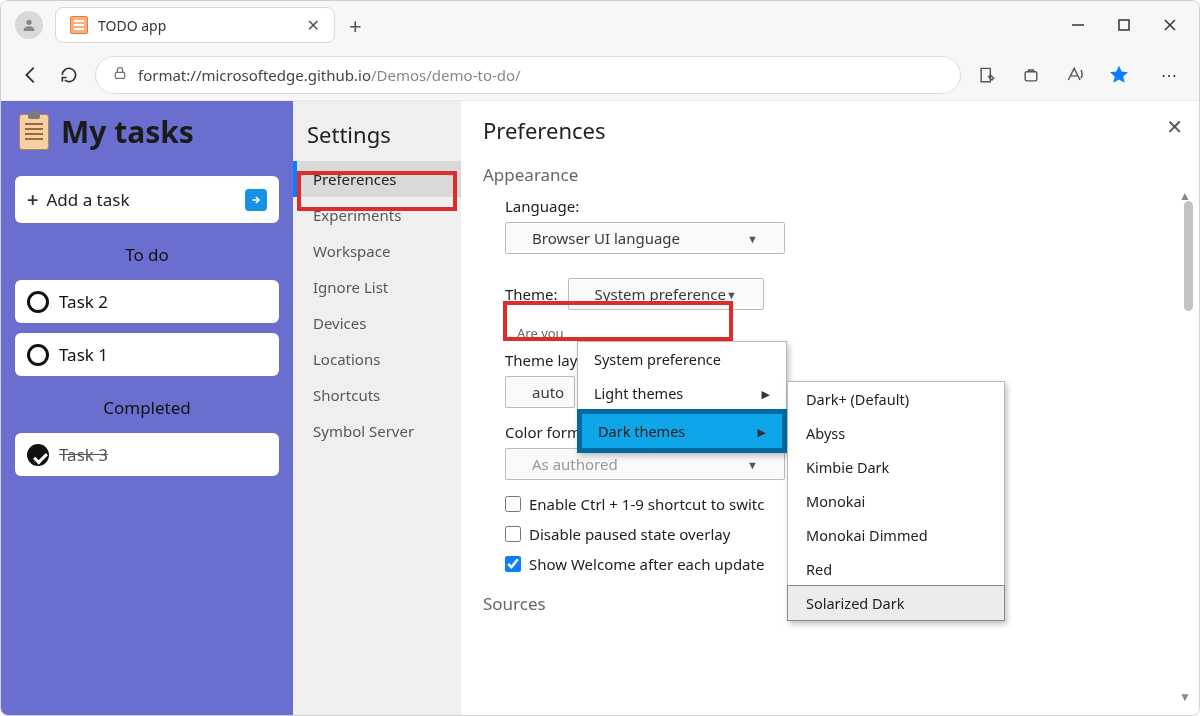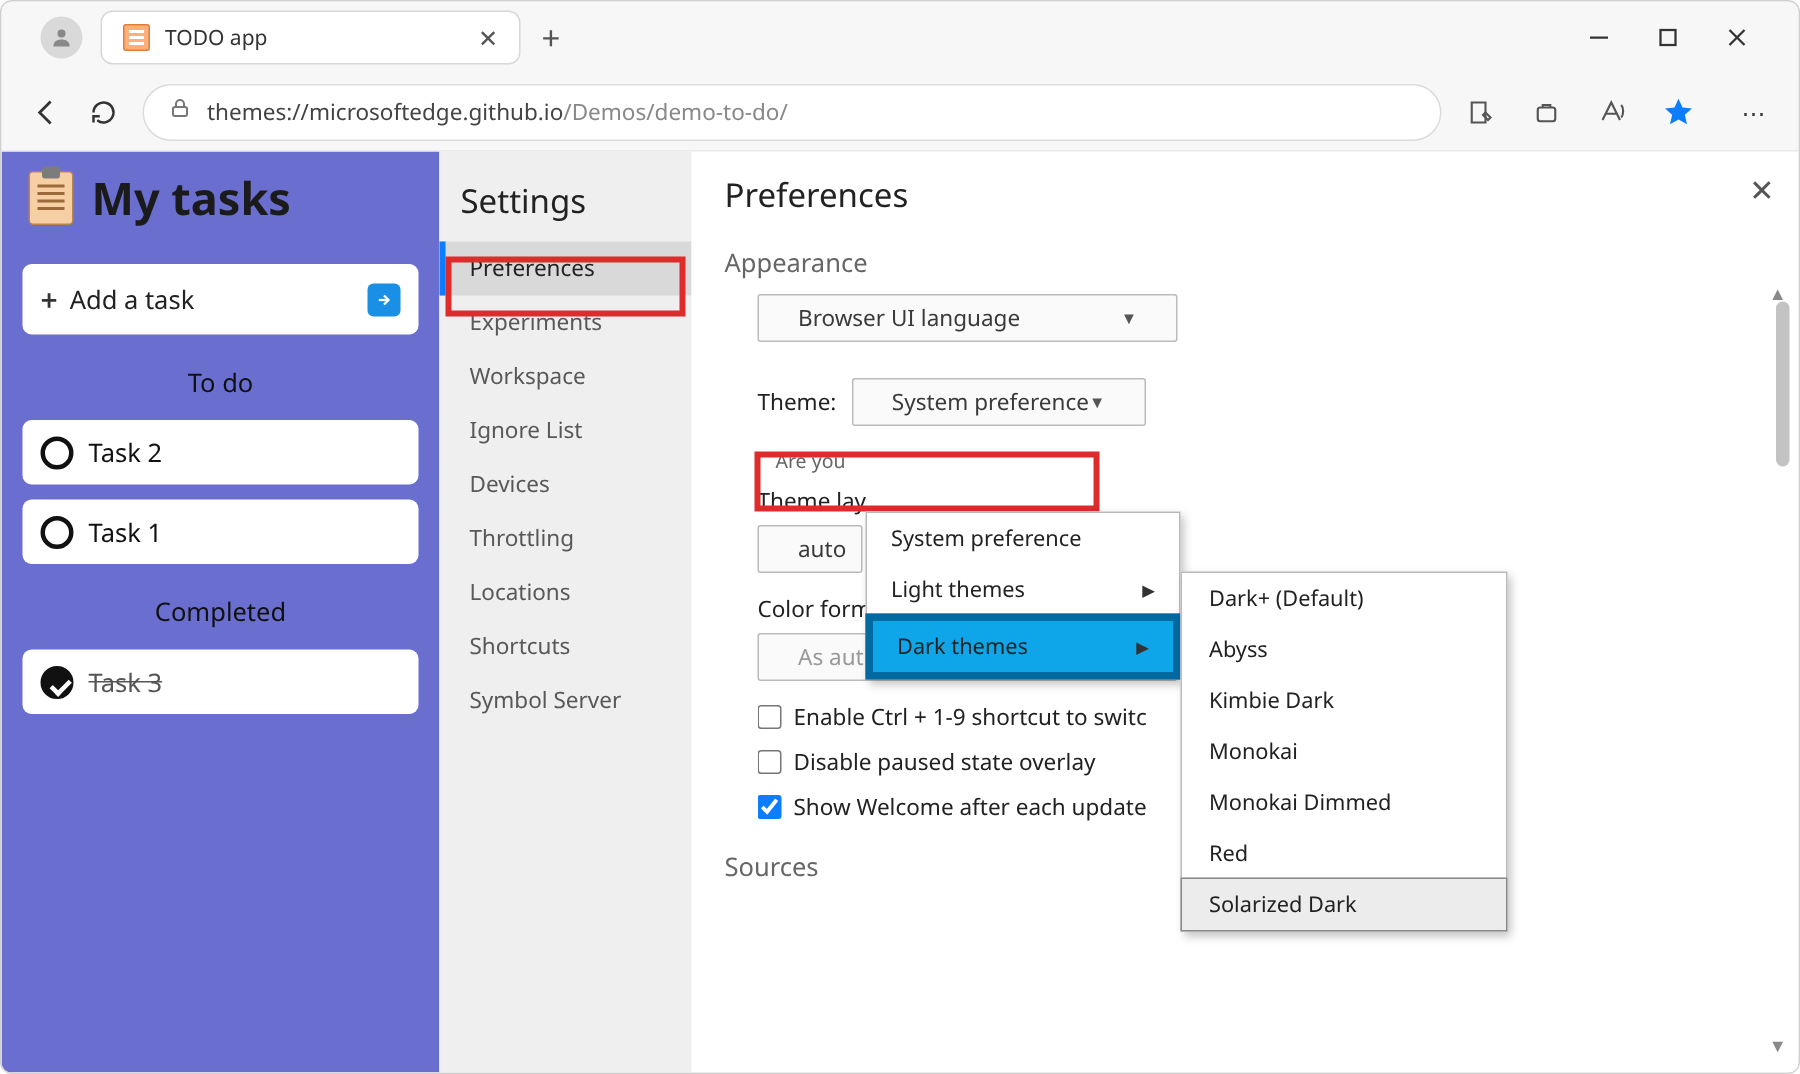--- a/index.html
+++ b/index.html
@@ -1,20 +1,20 @@
 <!DOCTYPE html>
 <html><head>
 <meta charset="utf-8">
 <style>
 * { box-sizing: border-box; margin: 0; padding: 0; font-family: "Segoe UI", system-ui, -apple-system, sans-serif; }
 body { background: #fff; width: 1200px; height: 716px; overflow: hidden; border: 1px solid #d0d0d0; border-radius: 8px; position: relative; }
 
 
 .chrome { display: flex; flex-direction: column; height: 100%; }
-.titlebar { height: 48px; display: flex; align-items: center; padding: 0 20px; background: #f7f7f8; }
+.titlebar { height: 48px; display: flex; align-items: center; padding: 0 8px; background: #f7f7f8; }
 .avatar { width: 28px; height: 28px; border-radius: 50%; background: #d9d9d9; margin: 0 12px 0 6px; display:flex;align-items:center;justify-content:center;color:#777; }
 .tab { display: flex; align-items: center; gap: 10px; background: #fff; border: 1px solid #d8d8d8; border-radius: 8px; padding: 6px 14px; min-width: 280px; height: 36px; }
 .tab .favicon { width: 18px; height: 18px; background:#ffb07a; border:1px solid #e27d3c; border-radius:2px; position:relative; }
 .tab .favicon::after { content:""; position:absolute; top:3px; left:3px; right:3px; height:2px; background:#fff; box-shadow:0 4px 0 #fff, 0 8px 0 #fff; }
 .tab-title { font-size:14px; color:#333; flex:1; }
 .tab-close { font-size:16px; color:#555; cursor:pointer; }
 .newtab { margin-left:14px; font-size:22px; color:#555; cursor:pointer; }
 .wincontrols { margin-left:auto; display:flex; gap:28px; padding-right:12px; }
 .winbtn { width:18px; height:18px; display:flex; align-items:center; justify-content:center; color:#3a3a3a; cursor:pointer; }
 
@@ -139,21 +139,21 @@
         <svg width="20" height="20" viewBox="0 0 24 24" fill="none" stroke="#333" stroke-width="2">
           <path d="M4 12a8 8 0 1 1 3 6.2"></path>
           <path d="M4 20v-5h5"></path>
         </svg>
       </span>
     <div class="url">
       <span class="lock"><svg width="16" height="16" viewBox="0 0 24 24" fill="none" stroke="#777" stroke-width="2">
             <rect x="5" y="11" width="14" height="9" rx="2"></rect>
             <path d="M8 11V8a4 4 0 0 1 8 0v3"></path>
           </svg></span>
-      <span><span class="host">themes://microsoftedge.github.io</span><span class="path">/Demos/demo-to-do/</span></span>
+      <span><span class="host">format://microsoftedge.github.io</span><span class="path">/Demos/demo-to-do/</span></span>
     </div>
     <div class="rightctl">
       <span class="navbtn">
           <svg width="20" height="20" viewBox="0 0 24 24" fill="none" stroke="#555" stroke-width="1.7">
             <path d="M5 4h11v16H5z"></path>
             <path d="M14 14l4 4 2-2-4-4z"></path>
           </svg>
         </span>
       <span class="navbtn">
           <svg width="20" height="20" viewBox="0 0 24 24" fill="none" stroke="#555" stroke-width="1.7">
@@ -211,32 +211,32 @@
     </div>
 
     <div class="devwrap">
       <div class="settings-side">
         <div class="settings-title">Settings</div>
         <div class="side-item active">Preferences</div>
         <div class="side-item">Experiments</div>
         <div class="side-item">Workspace</div>
         <div class="side-item">Ignore List</div>
         <div class="side-item">Devices</div>
-        <div class="side-item">Throttling</div>
         <div class="side-item">Locations</div>
         <div class="side-item">Shortcuts</div>
         <div class="side-item">Symbol Server</div>
       </div>
 
       <div class="prefpane">
         <span class="closex">✕</span>
         <div class="pref-title">Preferences</div>
         <div class="sec-head">Appearance</div>
 
         <div class="field">
+          <div class="fieldlabel">Language:</div>
           <div class="select">
             <span>Browser UI language</span>
             <span class="caret">▼</span>
           </div>
         </div>
 
         <div class="field theme-inline">
           <span>Theme:</span>
           <div class="select small">
             <span>System preference</span>

